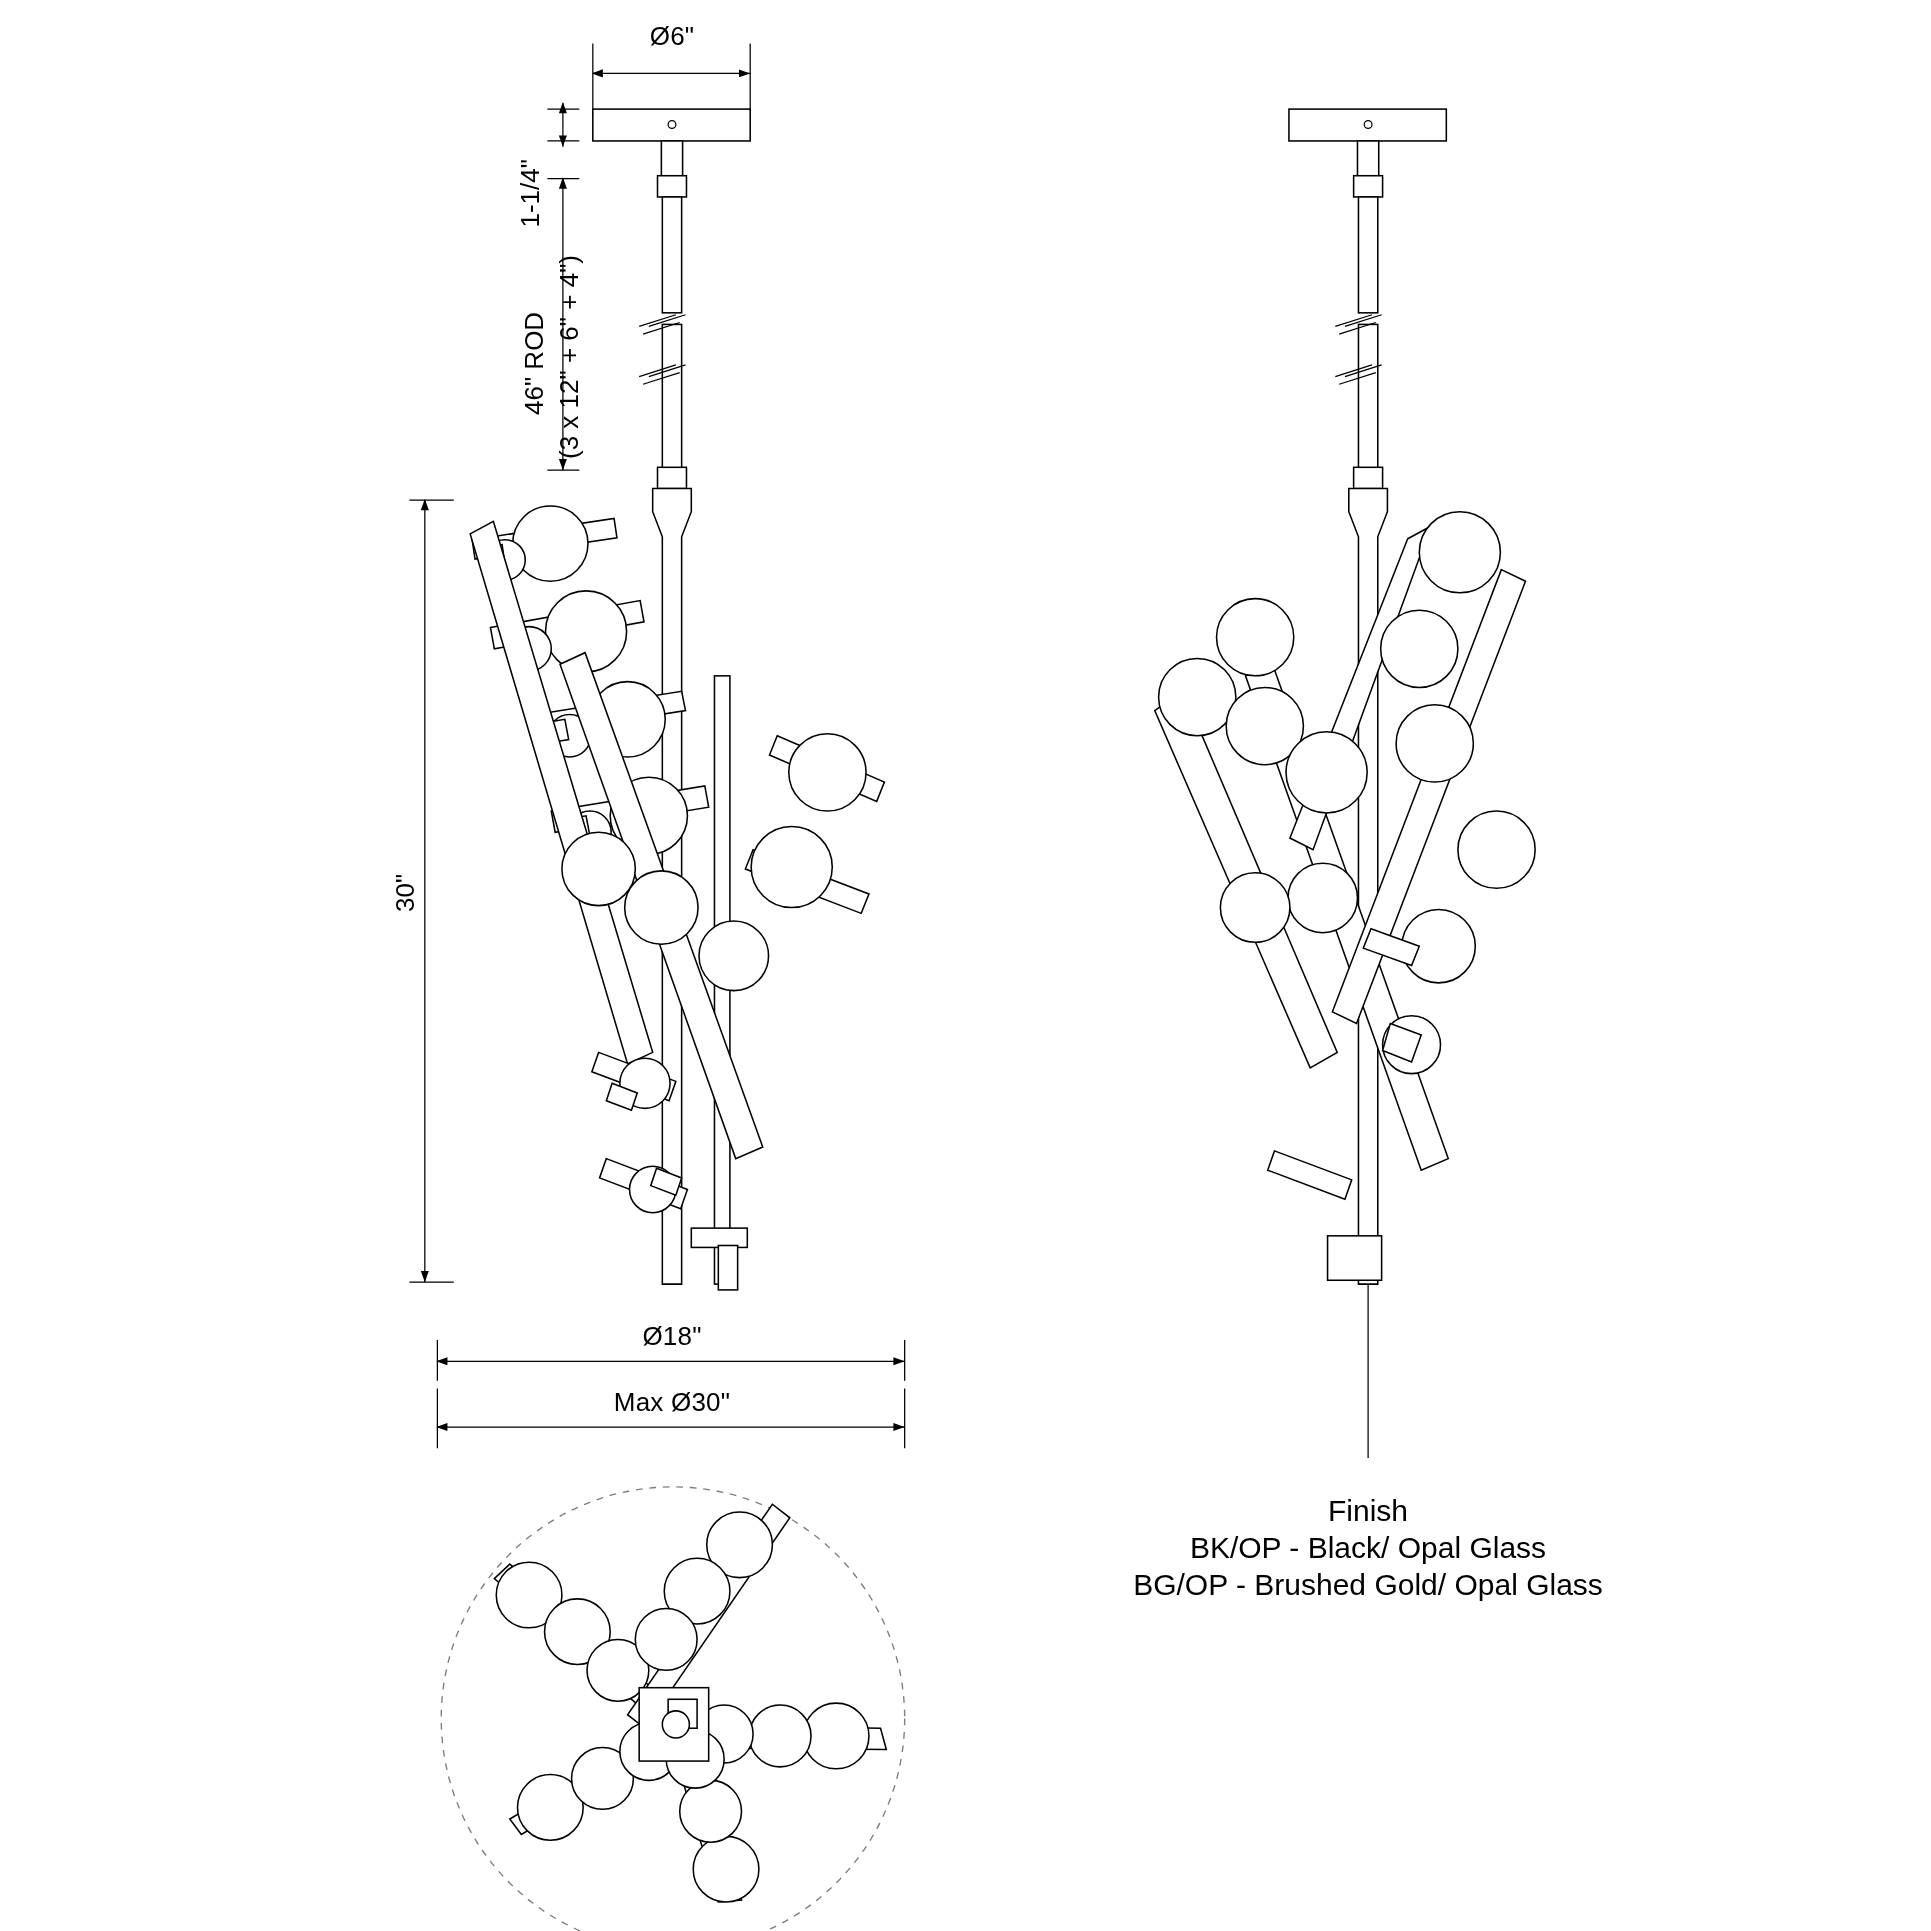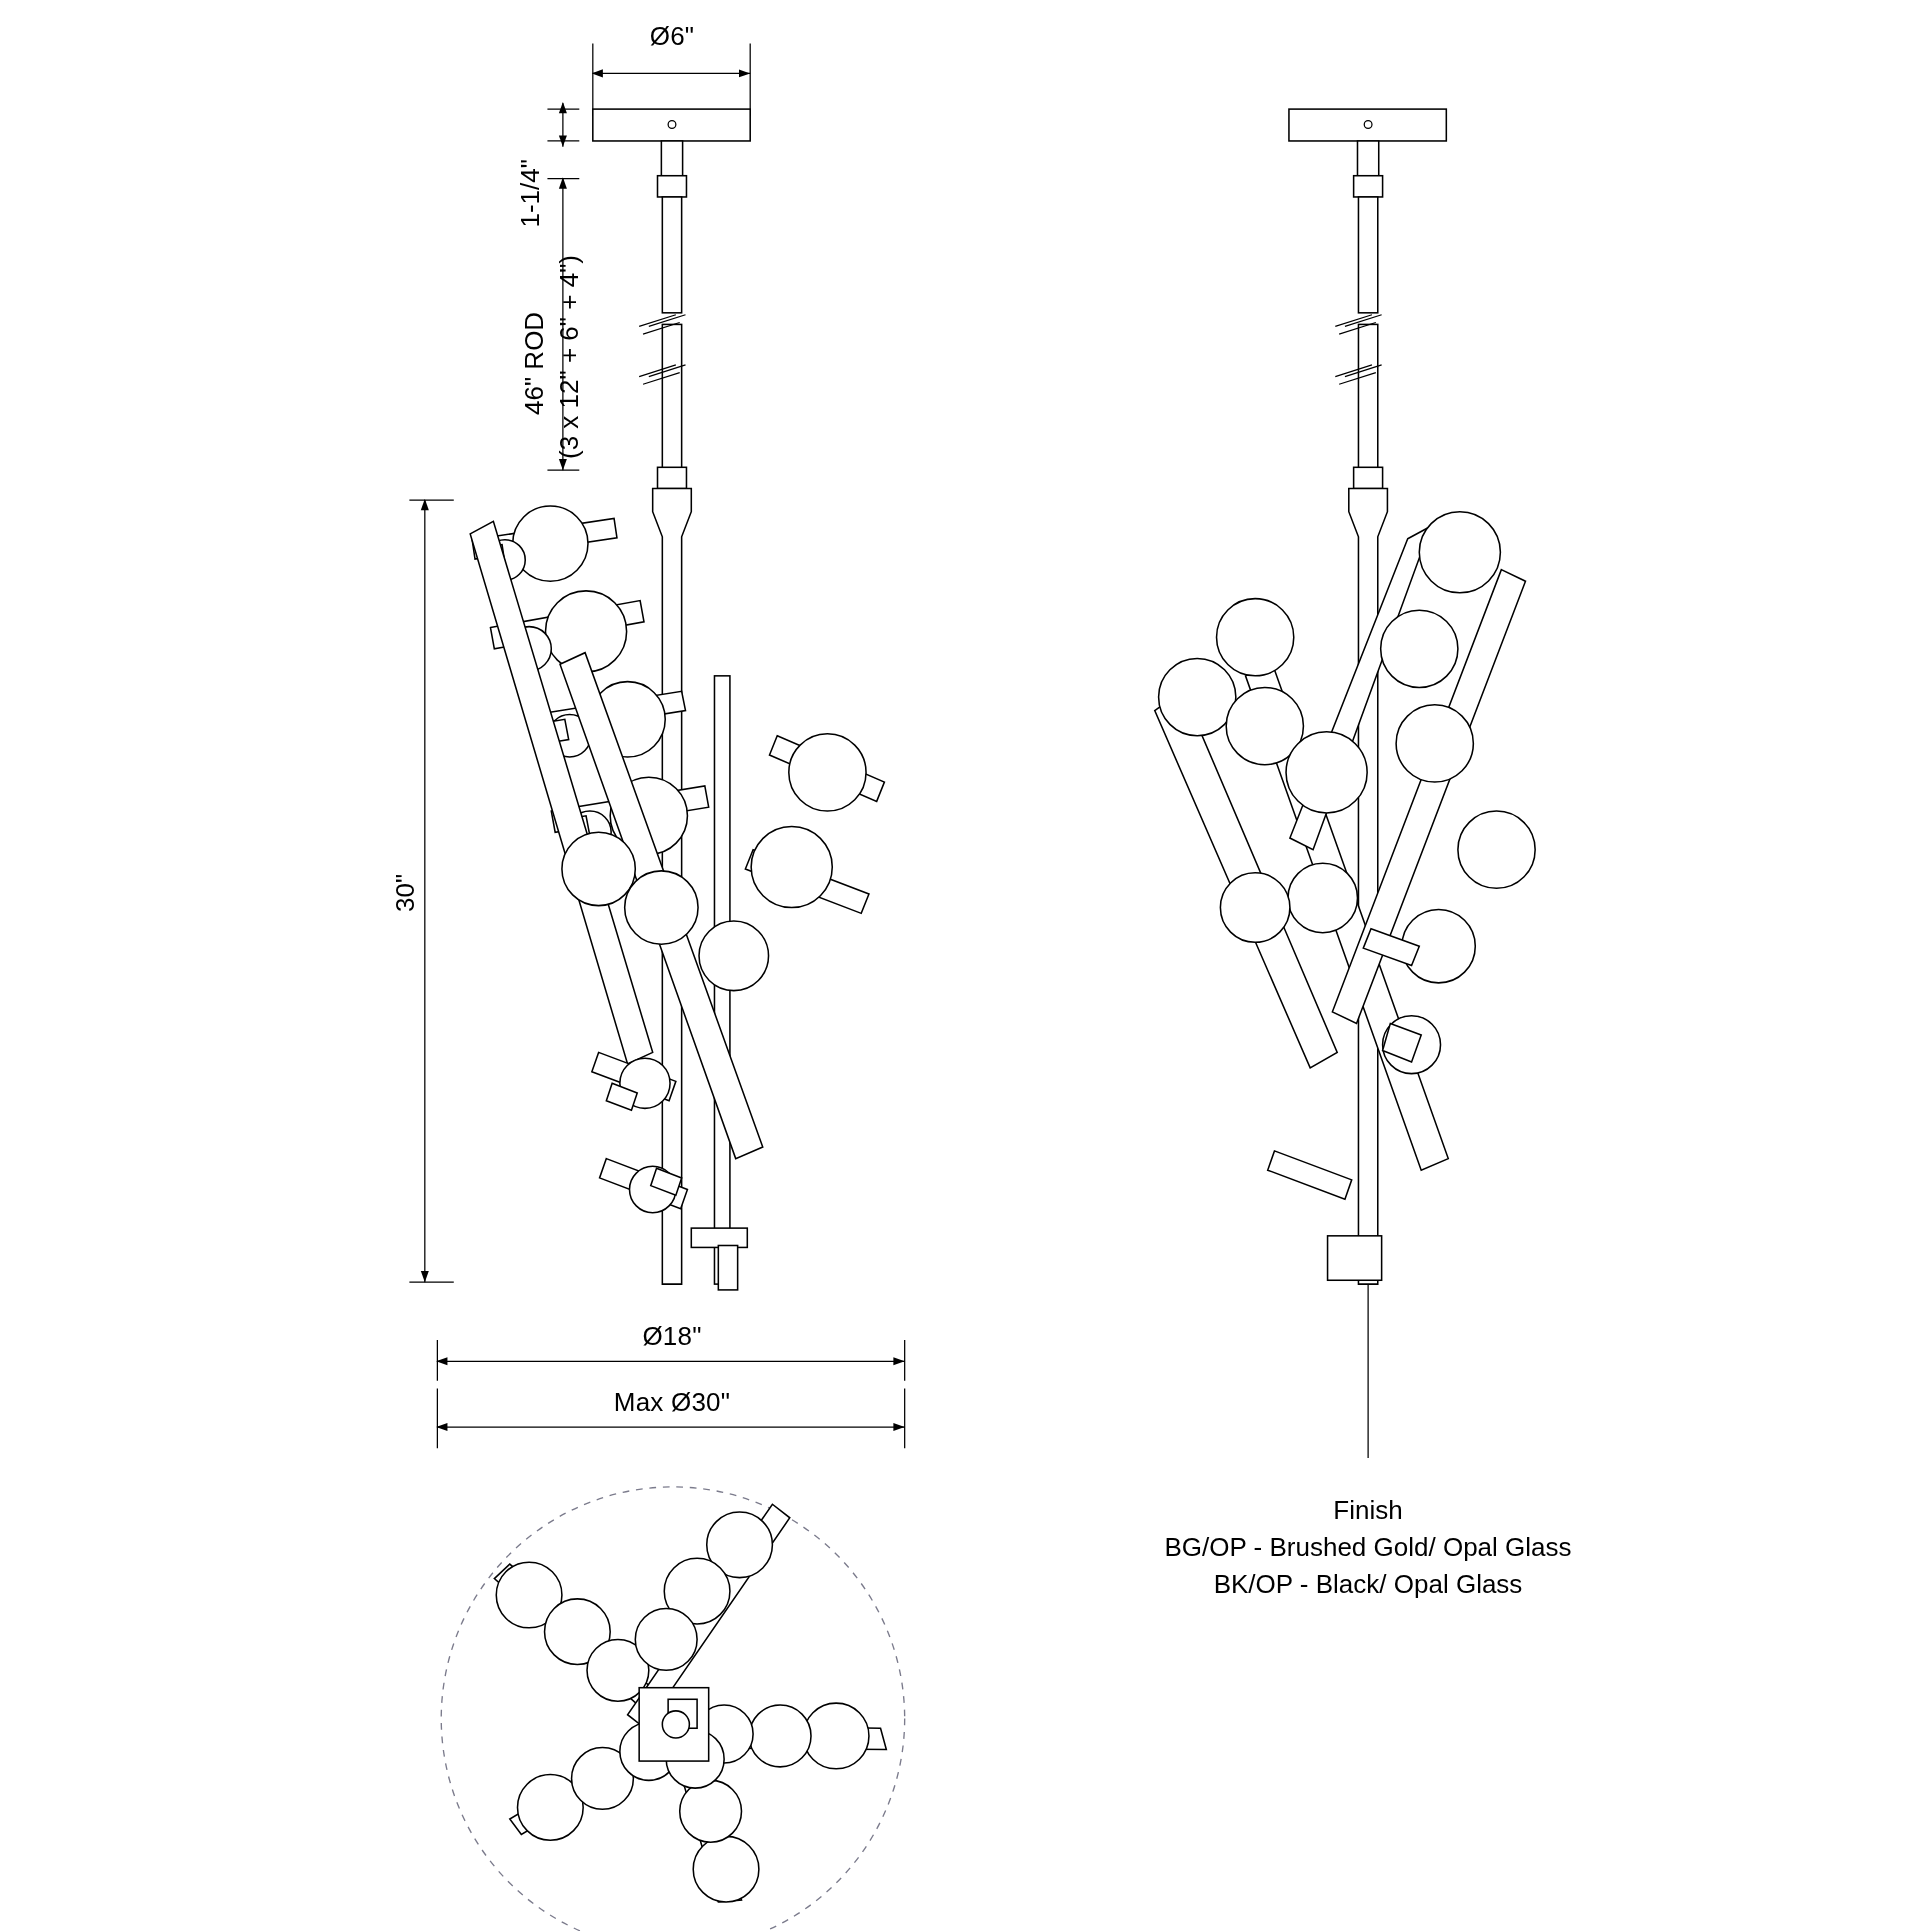--- a/index.html
+++ b/index.html
@@ -1,21 +1,21 @@
 <!DOCTYPE html>
 <html><head>
 <meta charset="utf-8">
 <style>
   html,body{margin:0;padding:0;background:#ffffff;}
   body{width:1931px;height:1931px;position:relative;font-family:"Liberation Sans",sans-serif;color:#000;overflow:hidden;}
   .stage{position:absolute;inset:0;}
   .lbl{position:absolute;font-size:26px;color:#000;white-space:nowrap;letter-spacing:0.2px;}
   .lbl.c{transform:translateX(-50%);}
   .vlbl{position:absolute;font-size:26px;white-space:nowrap;transform-origin:0 0;}
-  .finish{position:absolute;text-align:center;font-size:26px;line-height:37px;white-space:nowrap;transform:translateX(-50%);}
+  .finish{position:absolute;text-align:center;font-size:30px;line-height:37px;white-space:nowrap;transform:translateX(-50%);}
   svg{position:absolute;top:0;left:0;width:1931px;height:1931px;overflow:visible;}
   .lnthin{stroke:#000;stroke-width:1.3;fill:none;}
   .fillw{fill:#ffffff;stroke:#000;stroke-width:1.6;}
   .dash{stroke:#7b7b8c;stroke-width:1.4;fill:none;stroke-dasharray:7 7;}
 </style>
 </head>
 <body>
 
 <div class="stage">
 
@@ -220,18 +220,18 @@
   <div class="vlbl" style="left:519px;top:415px;transform:rotate(-90deg);">46" ROD</div>
   <div class="vlbl" style="left:554px;top:459px;transform:rotate(-90deg);">(3 x 12" + 6" + 4")</div>
 
   <div class="vlbl" style="left:390px;top:912px;transform:rotate(-90deg);">30"</div>
 
   <div class="lbl c" style="left:672px;top:1321px;">Ø18"</div>
   <div class="lbl c" style="left:672px;top:1387px;">Max Ø30"</div>
 
   <div class="finish" style="left:1368px;top:1492px;">
     <div>Finish</div>
+    <div>BK/OP - Black/ Opal Glass</div>
     <div>BG/OP - Brushed Gold/ Opal Glass</div>
-    <div>BK/OP - Black/ Opal Glass</div>
   </div>
 
 </div>
 
 
 </body></html>

